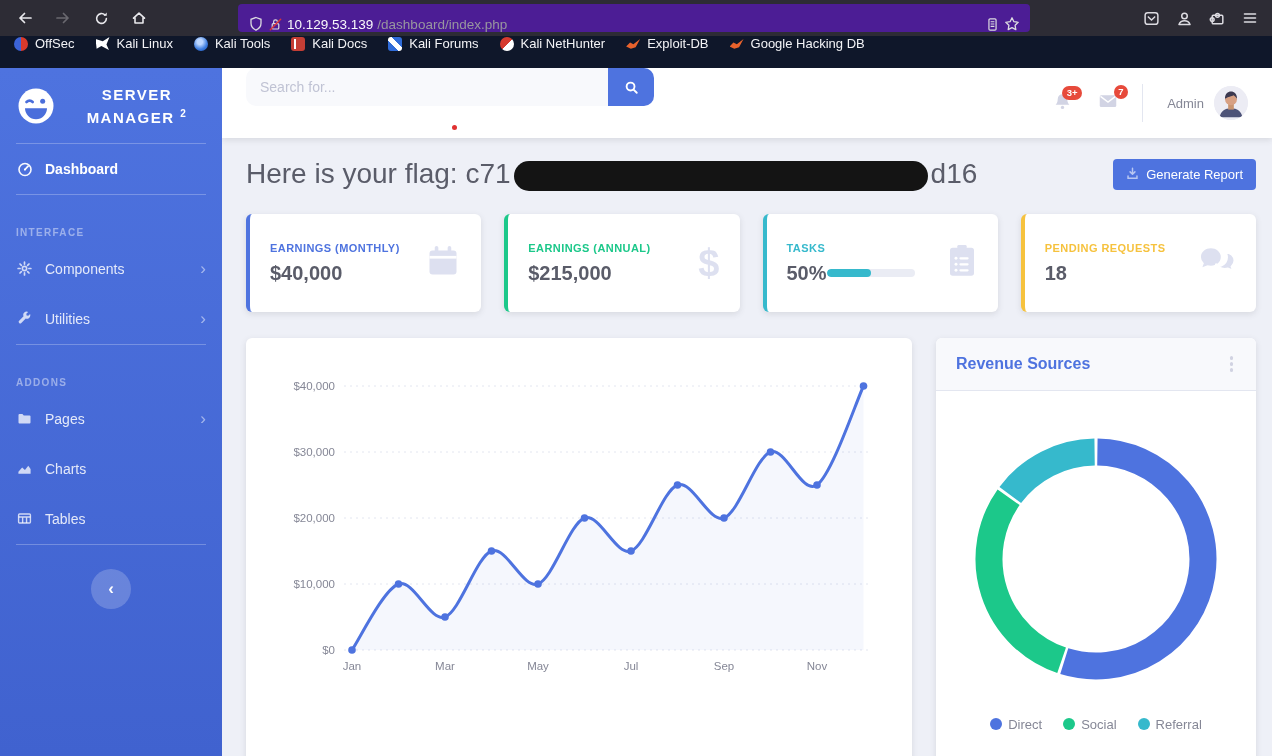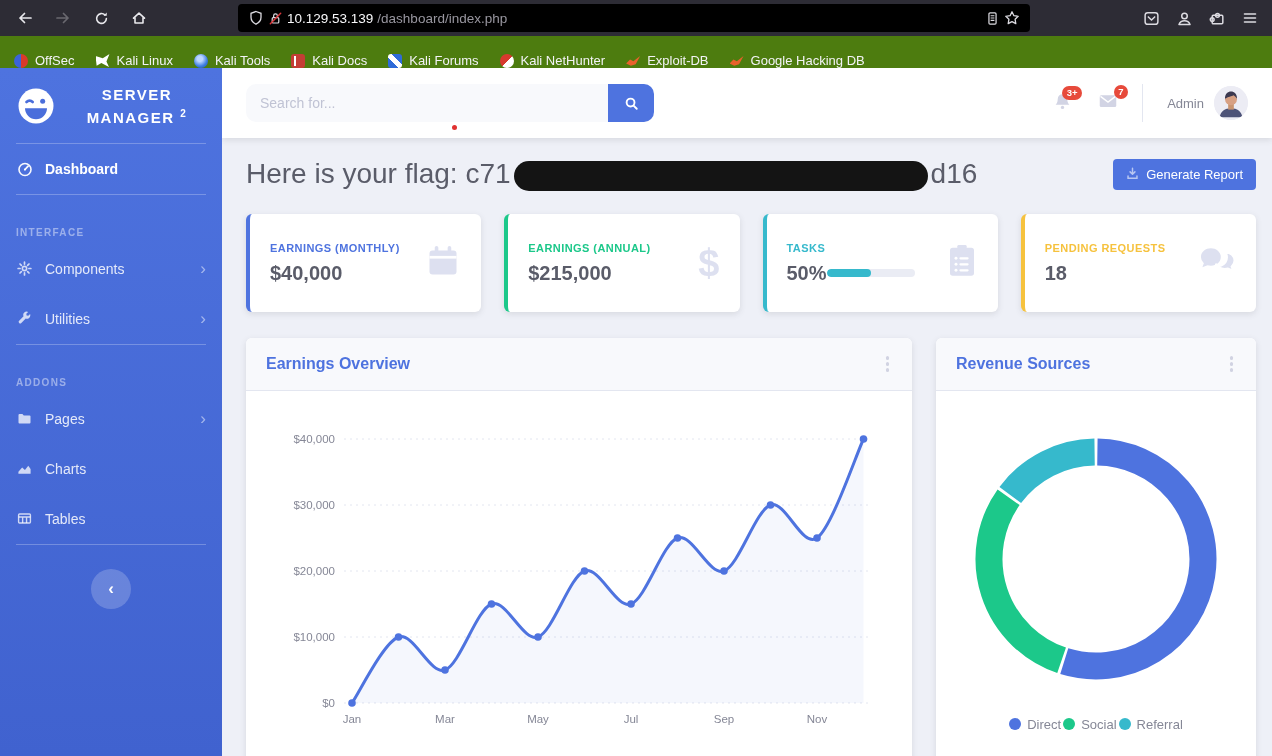--- a/index.html
+++ b/index.html
@@ -3,26 +3,26 @@
 <meta charset="utf-8">
 <style>
   *{box-sizing:border-box;margin:0;padding:0}
   html,body{width:1272px;height:756px;overflow:hidden;font-family:"Liberation Sans",sans-serif;background:#eef0f7}
 
   
   .ff-toolbar{height:36px;background:#2d2c35;display:flex;align-items:center;padding:0 10px}
   .nav-group{display:flex;align-items:center;gap:8px;width:228px}
   .nav-btn{width:30px;height:26px;display:flex;align-items:center;justify-content:center;color:#e8e8ec;border-radius:4px}
   .nav-btn.dim{color:#69686f}
-  .urlbar{width:792px;height:28px;background:#000000;border-radius:4px;display:flex;align-items:center;padding:0 10px;gap:4px}
+  .urlbar{width:792px;height:28px;background:#4c1d95;border-radius:4px;display:flex;align-items:flex-end;padding:0 10px;gap:4px}
   .urlbar .host{color:#f9f9fb;font-size:13.5px}
   .urlbar .path{color:#98969f;font-size:13.5px}
   .url-spacer{flex:1}
   .ff-actions{margin-left:auto;display:flex;align-items:center;gap:16px;color:#dcdbe1;padding-right:4px}
-  .ff-bookmarks{height:32px;background:#4d7c0f;display:flex;align-items:flex-end;gap:21px;padding:0 14px}
+  .ff-bookmarks{height:32px;background:#0f172a;display:flex;align-items:flex-start;gap:21px;padding:0 14px}
   .bookmark{display:flex;align-items:center;gap:7px;color:#f3f3f6;font-size:13px}
   .bm{width:14px;height:14px;border-radius:3px;flex:0 0 auto}
   .bm-offsec{border-radius:50%;background:linear-gradient(90deg,#3b63d8 48%,#d93a2b 52%)}
   .bm-kali{background:#fff;border-radius:1px;clip-path:polygon(0 18%,52% 34%,100% 4%,78% 58%,96% 96%,42% 68%,8% 88%)}
   .bm-tools{border-radius:50%;background:radial-gradient(circle at 42% 35%,#bcd6ff 0 22%,#3d7de0 60%,#1b4db0 100%)}
   .bm-docs{background:#c43e35;position:relative}
   .bm-docs::after{content:"";position:absolute;left:3px;top:2px;bottom:2px;width:2px;background:#fff}
   .bm-forums{background:linear-gradient(45deg,#2f6bd8 38%,#fff 38% 62%,#2f6bd8 62%)}
   .bm-nethunter{border-radius:50%;background:linear-gradient(135deg,#d63a2e 52%,#fff 52%)}
   .bm-bird{background:#e8622c;border-radius:0;clip-path:polygon(0 72%,28% 42%,52% 56%,100% 18%,68% 76%,34% 88%)}
@@ -38,21 +38,21 @@
   .s-item.active{color:#fff;font-weight:bold}
   .s-item .s-icon{width:17px;display:flex;justify-content:center;color:rgba(255,255,255,0.75)}
   .s-item.active .s-icon{color:rgba(255,255,255,0.95)}
   .s-caret{margin-left:auto;color:rgba(255,255,255,0.5);font-size:17px;line-height:10px}
   .s-heading{padding:32px 16px 6px;font-size:10px;font-weight:bold;letter-spacing:0.13em;color:rgba(255,255,255,0.45)}
   .collapse-btn{width:40px;height:40px;border-radius:50%;background:rgba(255,255,255,0.2);margin:24px auto 0;display:flex;align-items:center;justify-content:center;color:#fff;font-size:17px;font-weight:bold}
 
   .main{flex:1;display:flex;flex-direction:column;overflow:hidden}
 
   
-  .topbar{height:70px;background:#fff;box-shadow:0 2px 6px rgba(58,59,69,0.13);display:flex;align-items:center;padding:0 24px;position:relative;z-index:2}
+  .topbar{height:70px;background:#fff;box-shadow:0 2px 6px rgba(58,59,69,0.13);display:flex;padding:0 24px;position:relative;z-index:2}
   .search{display:flex;width:408px;height:38px}
   .search input{flex:1;border:none;outline:none;background:#f8f9fc;border-radius:10px 0 0 10px;padding:0 14px;font-size:14px;color:#6e707e;font-family:"Liberation Sans",sans-serif}
   .search input::placeholder{color:#c0c3d4}
   .search button{width:46px;border:none;background:#4e73df;border-radius:0 10px 10px 0;display:flex;align-items:center;justify-content:center}
   .stray-dot{position:absolute;left:230px;top:57px;width:5px;height:5px;border-radius:50%;background:#e03131}
   .topbar-right{margin-left:auto;display:flex;align-items:center;gap:26px}
   .icon-badge{position:relative;color:#d2d4e4}
   .badge{position:absolute;top:-6px;right:-10px;background:#e74a3b;color:#fff;font-size:9.5px;font-weight:bold;padding:2px 4.5px;border-radius:8px;line-height:1.1}
   .tb-divider{width:1px;height:38px;background:#e3e6f0;margin:0 -2px}
   .user{display:flex;align-items:center;gap:10px}
@@ -81,21 +81,21 @@
   .progress-fill{height:100%;background:#36b9cc;border-radius:4px}
 
   .charts-row{display:grid;grid-template-columns:666px 320px;gap:24px}
   .panel{background:#fff;border-radius:6px;box-shadow:0 2px 6px rgba(58,59,69,0.13);height:436px;overflow:hidden}
   .panel-header{background:#f8f9fc;border-bottom:1px solid #e3e6f0;padding:15px 20px;display:flex;align-items:center;justify-content:space-between}
   .panel-title{color:#4e73df;font-size:16px;font-weight:bold}
   .ellipsis-v{display:flex;flex-direction:column;gap:2.5px;padding:3px}
   .ellipsis-v i{width:3.5px;height:3.5px;border-radius:50%;background:#d1d3e2}
   .line-body{padding:12px 0 0 24px}
   .donut-body{padding:18px 0 0;text-align:center}
-  .legend{display:flex;justify-content:center;gap:2px;margin-top:4px}
+  .legend{display:flex;justify-content:center;gap:21px;margin-top:4px}
   .legend-item{display:flex;align-items:center;gap:6px;font-size:13px;color:#858796}
   .legend-dot{width:12px;height:12px;border-radius:50%}
 </style>
 </head>
 <body>
 
 <div class="ff-toolbar">
   <div class="nav-group">
     <div class="nav-btn">
       <svg width="16" height="16" viewBox="0 0 16 16">
@@ -388,28 +388,20 @@
             <svg width="38" height="34" viewBox="0 0 26 22">
                 <path d="M2 8.2C2 4.8 5 2.2 8.8 2.2s6.8 2.6 6.8 6-3 6-6.8 6c-.8 0-1.6-.1-2.3-.3L3 15.3l1-2.8A5.8 5.8 0 0 1 2 8.2z" fill="currentColor"></path>
                 <path d="M12.2 12.9c1.1 2.1 3.4 3.5 6.1 3.5.8 0 1.5-.1 2.2-.3l3.4 1.4-1-2.7c1.2-1 2-2.5 2-4.1 0-3-2.6-5.4-6-5.6.6 1 1 2.1 1 3.3 0 2.5-1.6 4.7-4 5.8-1.1.5-2.4.8-3.7.7z" fill="currentColor" stroke="#ffffff" stroke-width="1.2"></path>
               </svg>
           </span>
         </div>
       </div>
 
       <div class="charts-row">
         <div class="panel">
-          <div class="panel-header">
-            <span class="panel-title">Earnings Overview</span>
-            <span class="ellipsis-v">
-                <i></i>
-                <i></i>
-                <i></i>
-              </span>
-          </div>
           <div class="line-body">
             <svg id="line-chart" width="624" height="336" viewBox="0 0 624 336">
                 <line x1="74" y1="300" x2="598" y2="300" stroke="#e3e6f0" stroke-width="1" stroke-dasharray="2 4"></line>
                 <text x="65" y="304" text-anchor="end" fill="#858796" font-size="11.5" font-family="Liberation Sans, sans-serif">$0</text>
                 <line x1="74" y1="234" x2="598" y2="234" stroke="#e3e6f0" stroke-width="1" stroke-dasharray="2 4"></line>
                 <text x="65" y="238" text-anchor="end" fill="#858796" font-size="11.5" font-family="Liberation Sans, sans-serif">$10,000</text>
                 <line x1="74" y1="168" x2="598" y2="168" stroke="#e3e6f0" stroke-width="1" stroke-dasharray="2 4"></line>
                 <text x="65" y="172" text-anchor="end" fill="#858796" font-size="11.5" font-family="Liberation Sans, sans-serif">$20,000</text>
                 <line x1="74" y1="102" x2="598" y2="102" stroke="#e3e6f0" stroke-width="1" stroke-dasharray="2 4"></line>
                 <text x="65" y="106" text-anchor="end" fill="#858796" font-size="11.5" font-family="Liberation Sans, sans-serif">$30,000</text>

